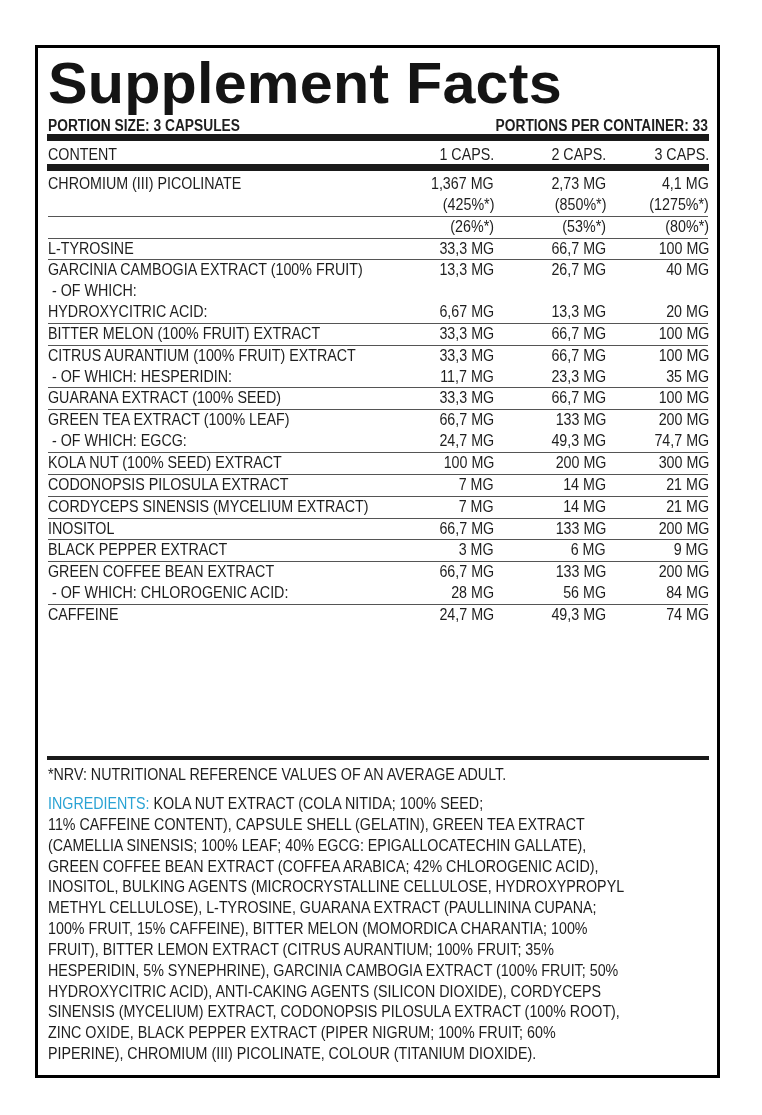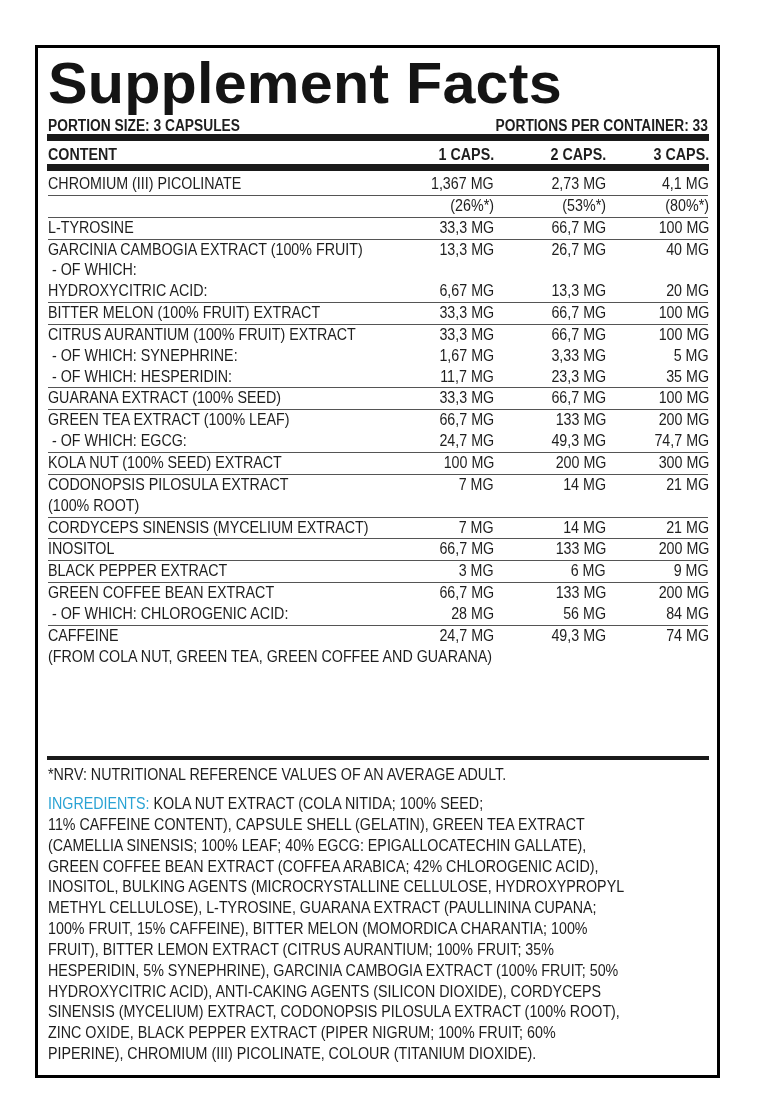--- a/index.html
+++ b/index.html
@@ -11,21 +11,21 @@
            letter-spacing: 0.2px; line-height: 70px; white-space: nowrap; color: #141414;
            transform: scaleX(1.04); transform-origin: left top; }
   .portion-row { position: absolute; left: 10px; right: 9px; top: 69px; height: 18px;
                  font-size: 16px; font-weight: bold; line-height: 18px; }
   .portion-row .l { position: absolute; left: 0; transform: scaleX(0.86); transform-origin: left; white-space: nowrap; }
   .portion-row .r { position: absolute; right: 0; transform: scaleX(0.86); transform-origin: right; white-space: nowrap; }
   .bar { position: absolute; left: 9px; right: 8px; background: #1a1a1a; }
   .bar1 { top: 86px; height: 7px; }
   .bar2 { top: 116px; height: 7px; }
   .bar3 { top: 708px; height: 4px; }
-  .hdr { position: absolute; left: 10px; right: 9px; top: 97px; height: 20px; font-size: 17px; line-height: 20px; font-weight: bold; }
+  .hdr { position: absolute; left: 10px; right: 9px; top: 97px; height: 20px; font-size: 17px; line-height: 20px; }
   .col-label { position: absolute; left: 0; white-space: nowrap; transform: scaleX(0.84); transform-origin: left; }
   .c1, .c2, .c3 { position: absolute; white-space: nowrap; text-align: right; transform: scaleX(0.84); transform-origin: right; }
   .c1 { right: 214px; }
   .c2 { right: 102px; }
   .c3 { right: -1px; }
   .rows { position: absolute; left: 10px; right: 9px; top: 126px; }
   .grp { position: relative; border-bottom: 1px solid #555; }
   .grp.last { border-bottom: none; }
   .ln { position: relative; height: 20.85px; font-size: 17px; line-height: 20.85px; }
   .ln .col-label { top: 0; }
@@ -59,20 +59,26 @@
   <div class="bar bar2"></div>
 
   <div class="rows" id="rows">
       <div class="grp">
         <div class="ln">
           <span class="col-label" style="white-space: pre;">CHROMIUM (III) PICOLINATE</span>
           <span class="c1" style="white-space: pre;">1,367 MG</span>
           <span class="c2" style="white-space: pre;">2,73 MG</span>
           <span class="c3" style="white-space: pre;">4,1 MG</span>
         </div>
+        <div class="ln">
+          <span class="col-label" style="white-space: pre;"></span>
+          <span class="c1" style="white-space: pre;">(425%*)</span>
+          <span class="c2" style="white-space: pre;">(850%*)</span>
+          <span class="c3" style="white-space: pre;">(1275%*)</span>
+        </div>
       </div>
       <div class="grp">
         <div class="ln">
           <span class="col-label" style="white-space: pre;"></span>
           <span class="c1" style="white-space: pre;">(26%*)</span>
           <span class="c2" style="white-space: pre;">(53%*)</span>
           <span class="c3" style="white-space: pre;">(80%*)</span>
         </div>
       </div>
       <div class="grp">
@@ -112,26 +118,20 @@
         </div>
       </div>
       <div class="grp">
         <div class="ln">
           <span class="col-label" style="white-space: pre;">CITRUS AURANTIUM (100% FRUIT) EXTRACT</span>
           <span class="c1" style="white-space: pre;">33,3 MG</span>
           <span class="c2" style="white-space: pre;">66,7 MG</span>
           <span class="c3" style="white-space: pre;">100 MG</span>
         </div>
         <div class="ln">
-          <span class="col-label" style="white-space: pre;"> - OF WHICH: SYNEPHRINE:</span>
-          <span class="c1" style="white-space: pre;">1,67 MG</span>
-          <span class="c2" style="white-space: pre;">3,33 MG</span>
-          <span class="c3" style="white-space: pre;">5 MG</span>
-        </div>
-        <div class="ln">
           <span class="col-label" style="white-space: pre;"> - OF WHICH: HESPERIDIN:</span>
           <span class="c1" style="white-space: pre;">11,7 MG</span>
           <span class="c2" style="white-space: pre;">23,3 MG</span>
           <span class="c3" style="white-space: pre;">35 MG</span>
         </div>
       </div>
       <div class="grp">
         <div class="ln">
           <span class="col-label" style="white-space: pre;">GUARANA EXTRACT (100% SEED)</span>
           <span class="c1" style="white-space: pre;">33,3 MG</span>
@@ -161,26 +161,20 @@
           <span class="c3" style="white-space: pre;">300 MG</span>
         </div>
       </div>
       <div class="grp">
         <div class="ln">
           <span class="col-label" style="white-space: pre;">CODONOPSIS PILOSULA EXTRACT</span>
           <span class="c1" style="white-space: pre;">7 MG</span>
           <span class="c2" style="white-space: pre;">14 MG</span>
           <span class="c3" style="white-space: pre;">21 MG</span>
         </div>
-        <div class="ln">
-          <span class="col-label" style="white-space: pre;">(100% ROOT)</span>
-          <span class="c1" style="white-space: pre;"></span>
-          <span class="c2" style="white-space: pre;"></span>
-          <span class="c3" style="white-space: pre;"></span>
-        </div>
       </div>
       <div class="grp">
         <div class="ln">
           <span class="col-label" style="white-space: pre;">CORDYCEPS SINENSIS (MYCELIUM EXTRACT)</span>
           <span class="c1" style="white-space: pre;">7 MG</span>
           <span class="c2" style="white-space: pre;">14 MG</span>
           <span class="c3" style="white-space: pre;">21 MG</span>
         </div>
       </div>
       <div class="grp">
@@ -212,26 +206,20 @@
           <span class="c2" style="white-space: pre;">56 MG</span>
           <span class="c3" style="white-space: pre;">84 MG</span>
         </div>
       </div>
       <div class="grp last">
         <div class="ln">
           <span class="col-label" style="white-space: pre;">CAFFEINE</span>
           <span class="c1" style="white-space: pre;">24,7 MG</span>
           <span class="c2" style="white-space: pre;">49,3 MG</span>
           <span class="c3" style="white-space: pre;">74 MG</span>
-        </div>
-        <div class="ln">
-          <span class="col-label" style="white-space: pre;">(FROM COLA NUT, GREEN TEA, GREEN COFFEE AND GUARANA)</span>
-          <span class="c1" style="white-space: pre;"></span>
-          <span class="c2" style="white-space: pre;"></span>
-          <span class="c3" style="white-space: pre;"></span>
         </div>
       </div>
     </div>
 
   <div class="bar bar3"></div>
 
   <div class="nrv">*NRV: NUTRITIONAL REFERENCE VALUES OF AN AVERAGE ADULT.</div>
 
   <div class="ingr" id="ingr">
       <span class="line" style="white-space: pre;"><span class="ingr-label" style="color: rgb(42, 163, 212);">INGREDIENTS:</span><span> KOLA NUT EXTRACT (COLA NITIDA; 100% SEED;</span></span>

